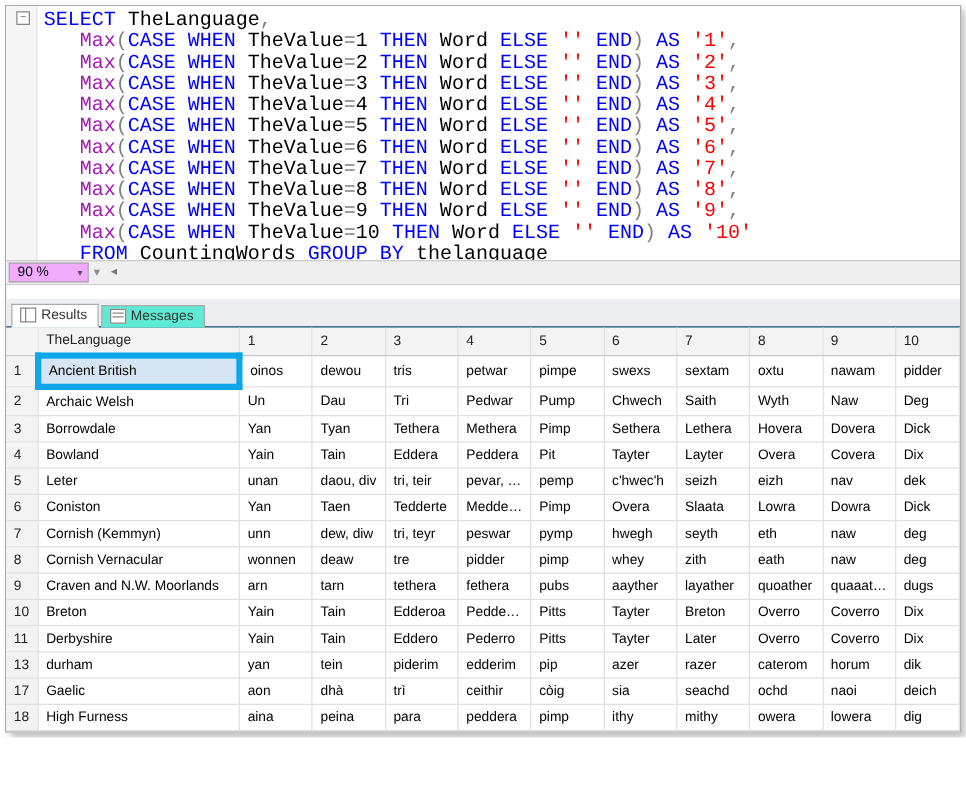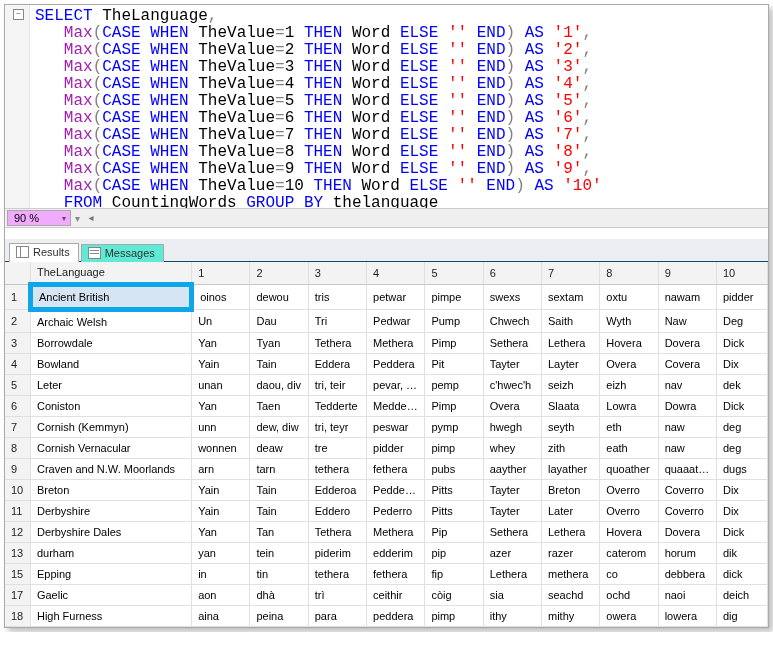--- a/index.html
+++ b/index.html
@@ -404,62 +404,34 @@
           <td>Eddero</td>
           <td>Pederro</td>
           <td>Pitts</td>
           <td>Tayter</td>
           <td>Later</td>
           <td>Overro</td>
           <td>Coverro</td>
           <td>Dix</td>
         </tr>
         <tr>
-          <td class="rownum">12</td>
-          <td>Derbyshire Dales</td>
-          <td>Yan</td>
-          <td>Tan</td>
-          <td>Tethera</td>
-          <td>Methera</td>
-          <td>Pip</td>
-          <td>Sethera</td>
-          <td>Lethera</td>
-          <td>Hovera</td>
-          <td>Dovera</td>
-          <td>Dick</td>
-        </tr>
-        <tr>
           <td class="rownum">13</td>
           <td>durham</td>
           <td>yan</td>
           <td>tein</td>
           <td>piderim</td>
           <td>edderim</td>
           <td>pip</td>
           <td>azer</td>
           <td>razer</td>
           <td>caterom</td>
           <td>horum</td>
           <td>dik</td>
         </tr>
         <tr>
-          <td class="rownum">15</td>
-          <td>Epping</td>
-          <td>in</td>
-          <td>tin</td>
-          <td>tethera</td>
-          <td>fethera</td>
-          <td>fip</td>
-          <td>Lethera</td>
-          <td>methera</td>
-          <td>co</td>
-          <td>debbera</td>
-          <td>dick</td>
-        </tr>
-        <tr>
           <td class="rownum">17</td>
           <td>Gaelic</td>
           <td>aon</td>
           <td>dhà</td>
           <td>trì</td>
           <td>ceithir</td>
           <td>còig</td>
           <td>sia</td>
           <td>seachd</td>
           <td>ochd</td>

